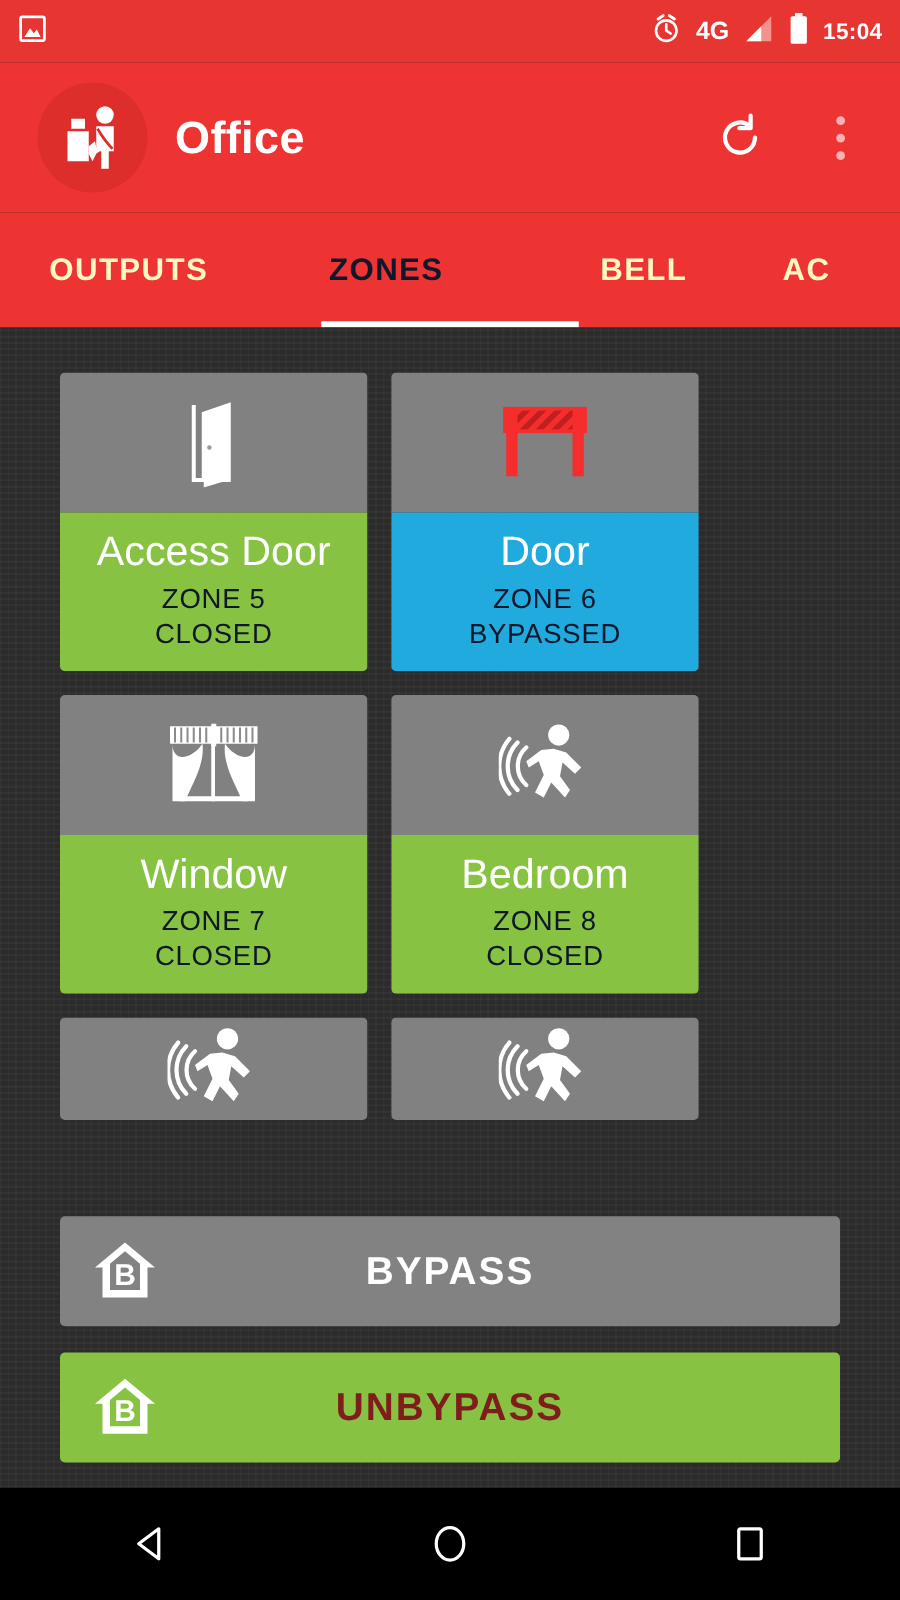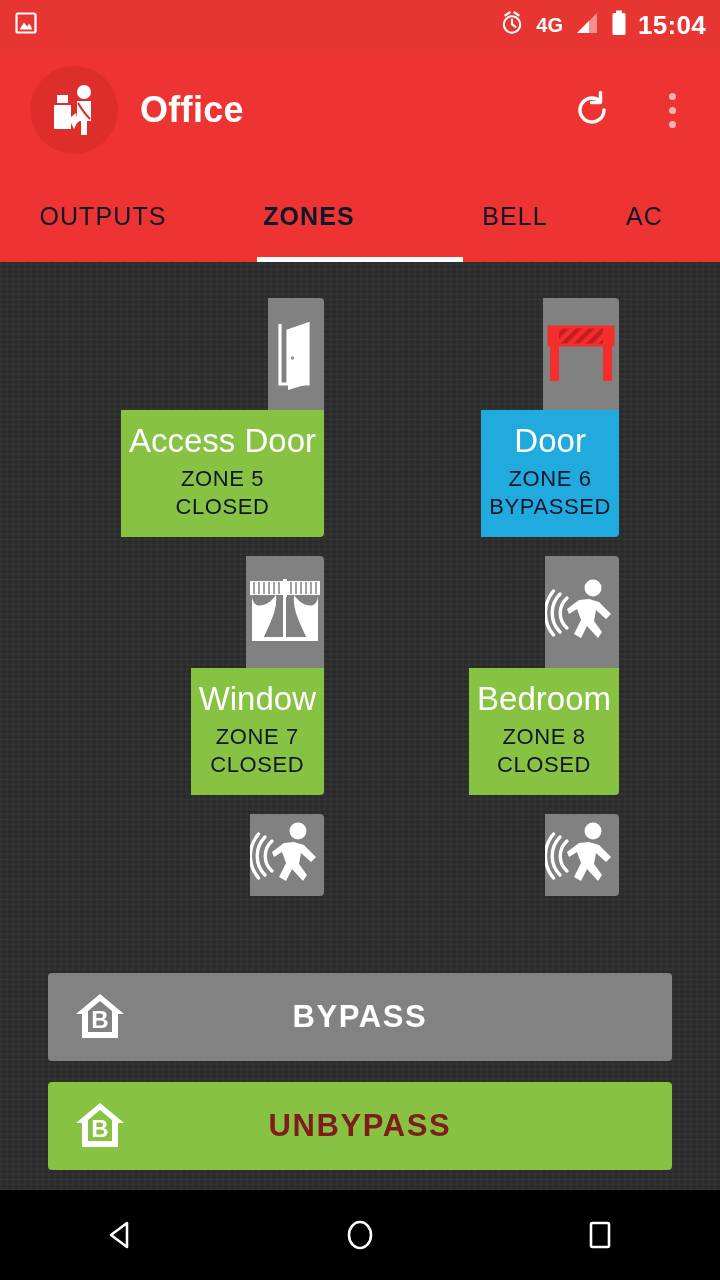--- a/index.html
+++ b/index.html
@@ -40,21 +40,21 @@
   .sb-icon { display: block; }
   .sb-4g {
     color: #ffffff;
     font-size: 20px;
     font-weight: bold;
     line-height: 1;
     margin-right: -2px;
   }
   .clock {
     color: #ffffff;
-    font-size: 26px;
+    font-size: 18px;
     font-weight: bold;
     letter-spacing: 0.3px;
     line-height: 1;
   }
 
   
   .app-bar {
     height: 120px;
     background: #ee3432;
     display: flex;
@@ -118,23 +118,23 @@
     align-items: stretch;
     position: relative;
     overflow: hidden;
     flex: 0 0 auto;
   }
   .tab {
     flex: 0 0 206px;
     display: flex;
     align-items: center;
     justify-content: center;
-    color: #0f172a;
+    color: #fef9c3;
     font-size: 25px;
-    font-weight: normal;
+    font-weight: bold;
     letter-spacing: 1.1px;
     cursor: pointer;
     text-align: center;
     padding: 0 6px;
     line-height: 1.15;
   }
   .tab.active { color: #0f172a; font-weight: bold; }
   .tab.partial {
     flex: 0 0 102px;
     justify-content: flex-start;
@@ -163,28 +163,27 @@
     overflow: hidden;
     padding: 36px 48px 0 48px;
   }
 
   .zone-grid {
     display: flex;
     flex-wrap: wrap;
     gap: 19px;
   }
   .zone-card {
-    width: 276px;
+    width: 246px;
     border-radius: 4px;
     overflow: hidden;
     cursor: pointer;
     display: flex;
     flex-direction: column;
     flex: 0 0 auto;
-    align-items: flex-end;
   }
   .zone-icon-area {
     height: 112px;
     background: #818181;
     display: flex;
     align-items: center;
     justify-content: center;
   }
   .zone-body {
     padding: 12px 8px 16px 8px;

